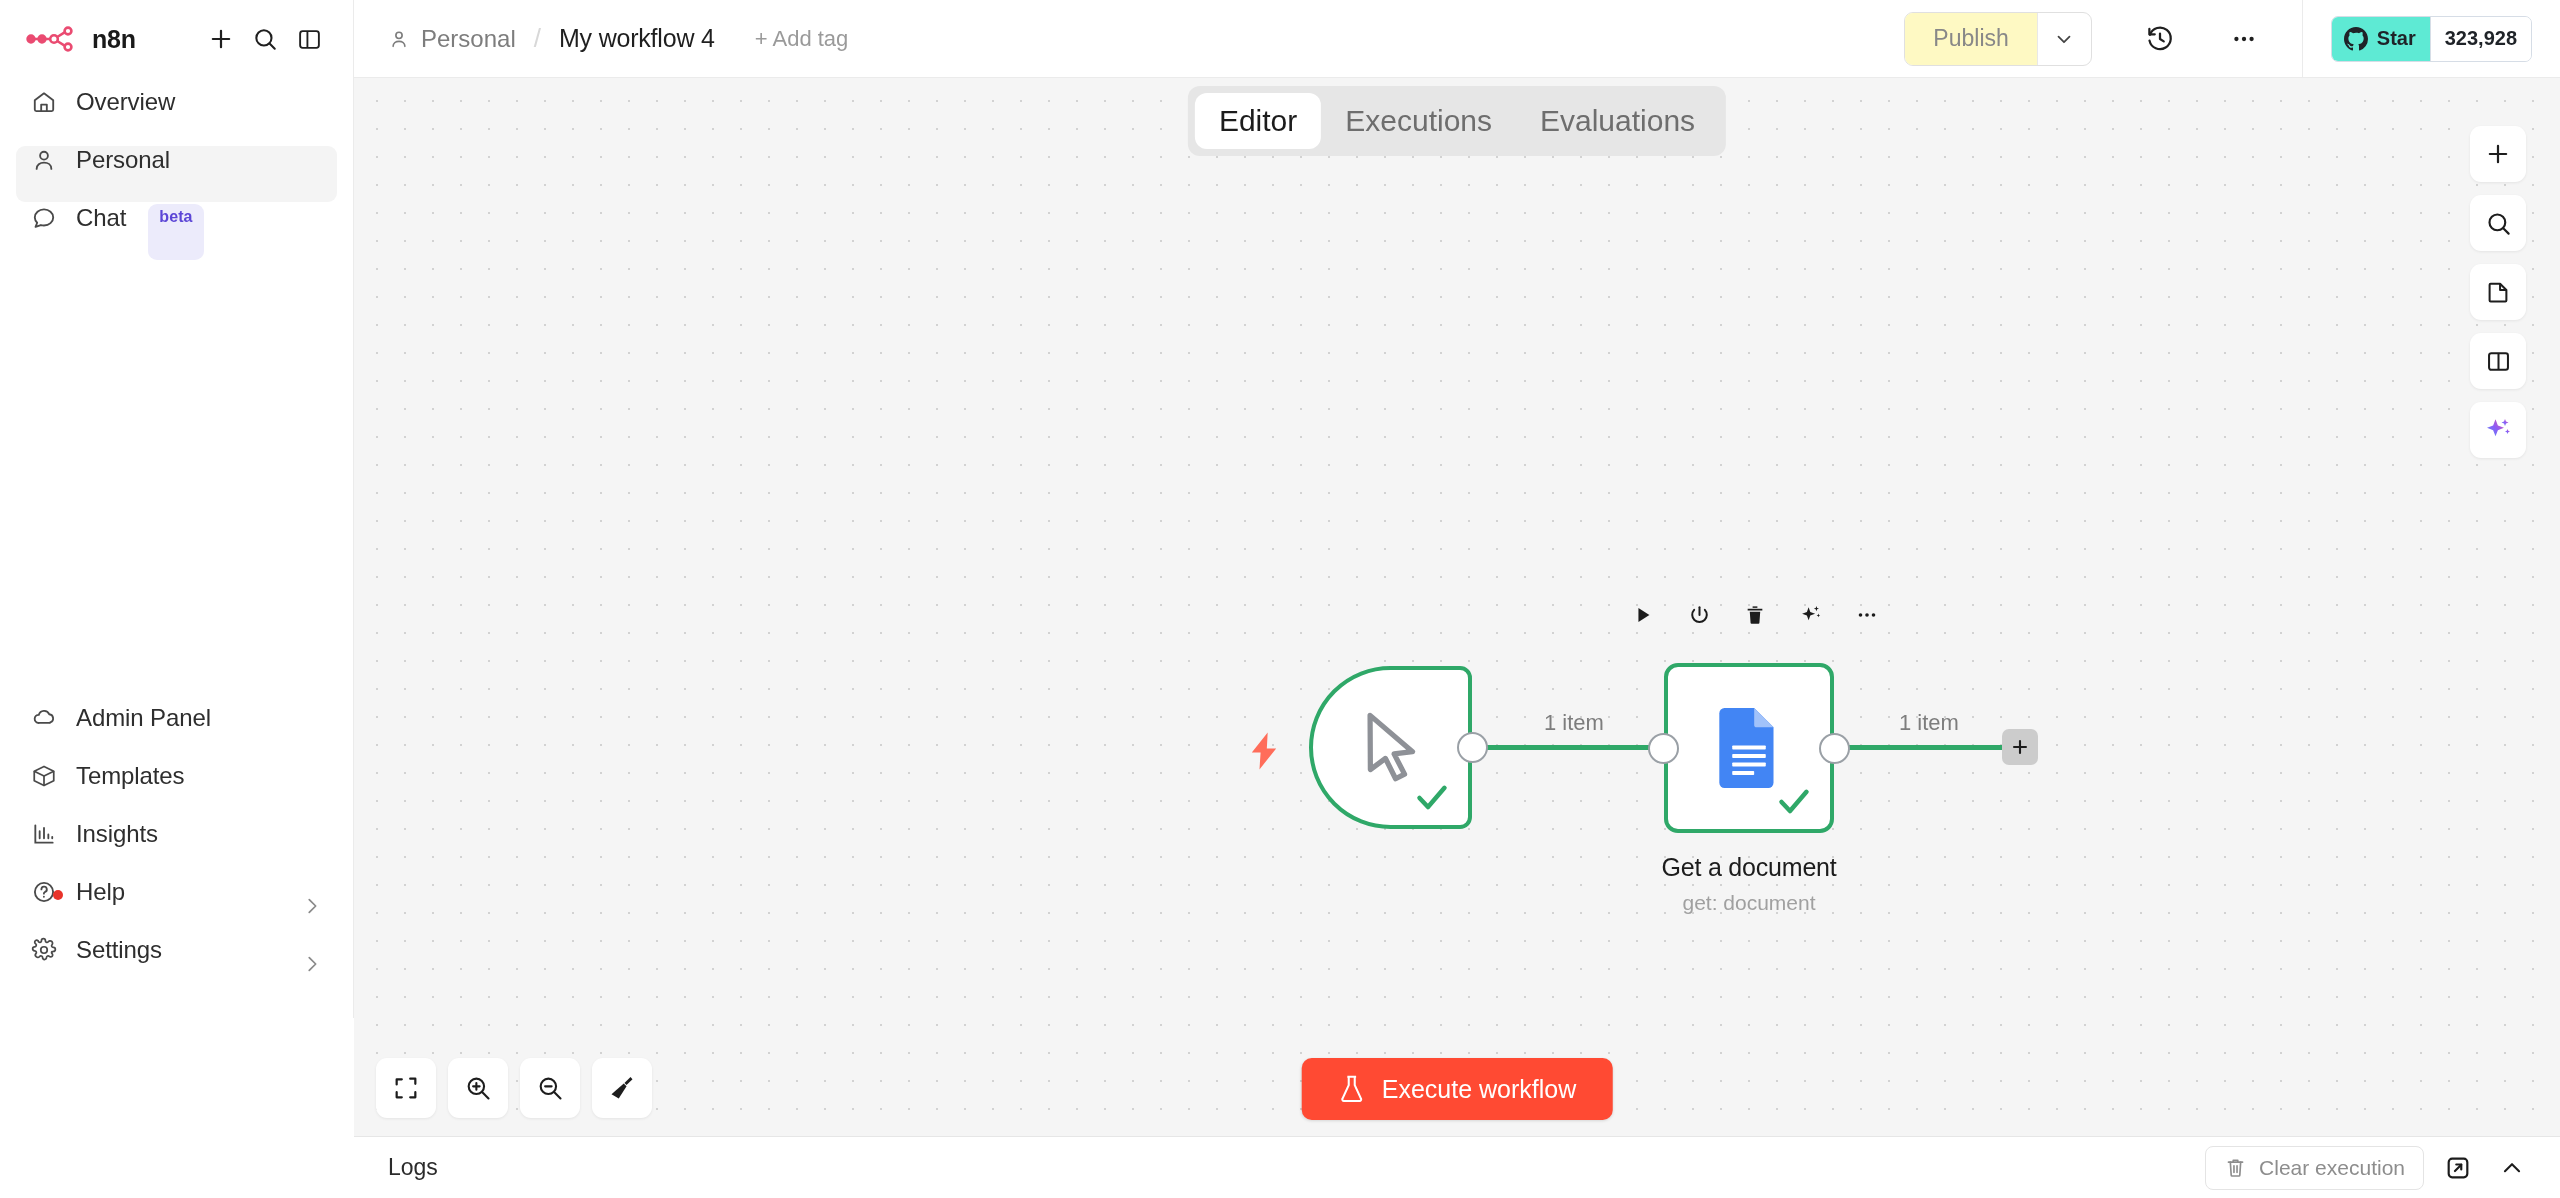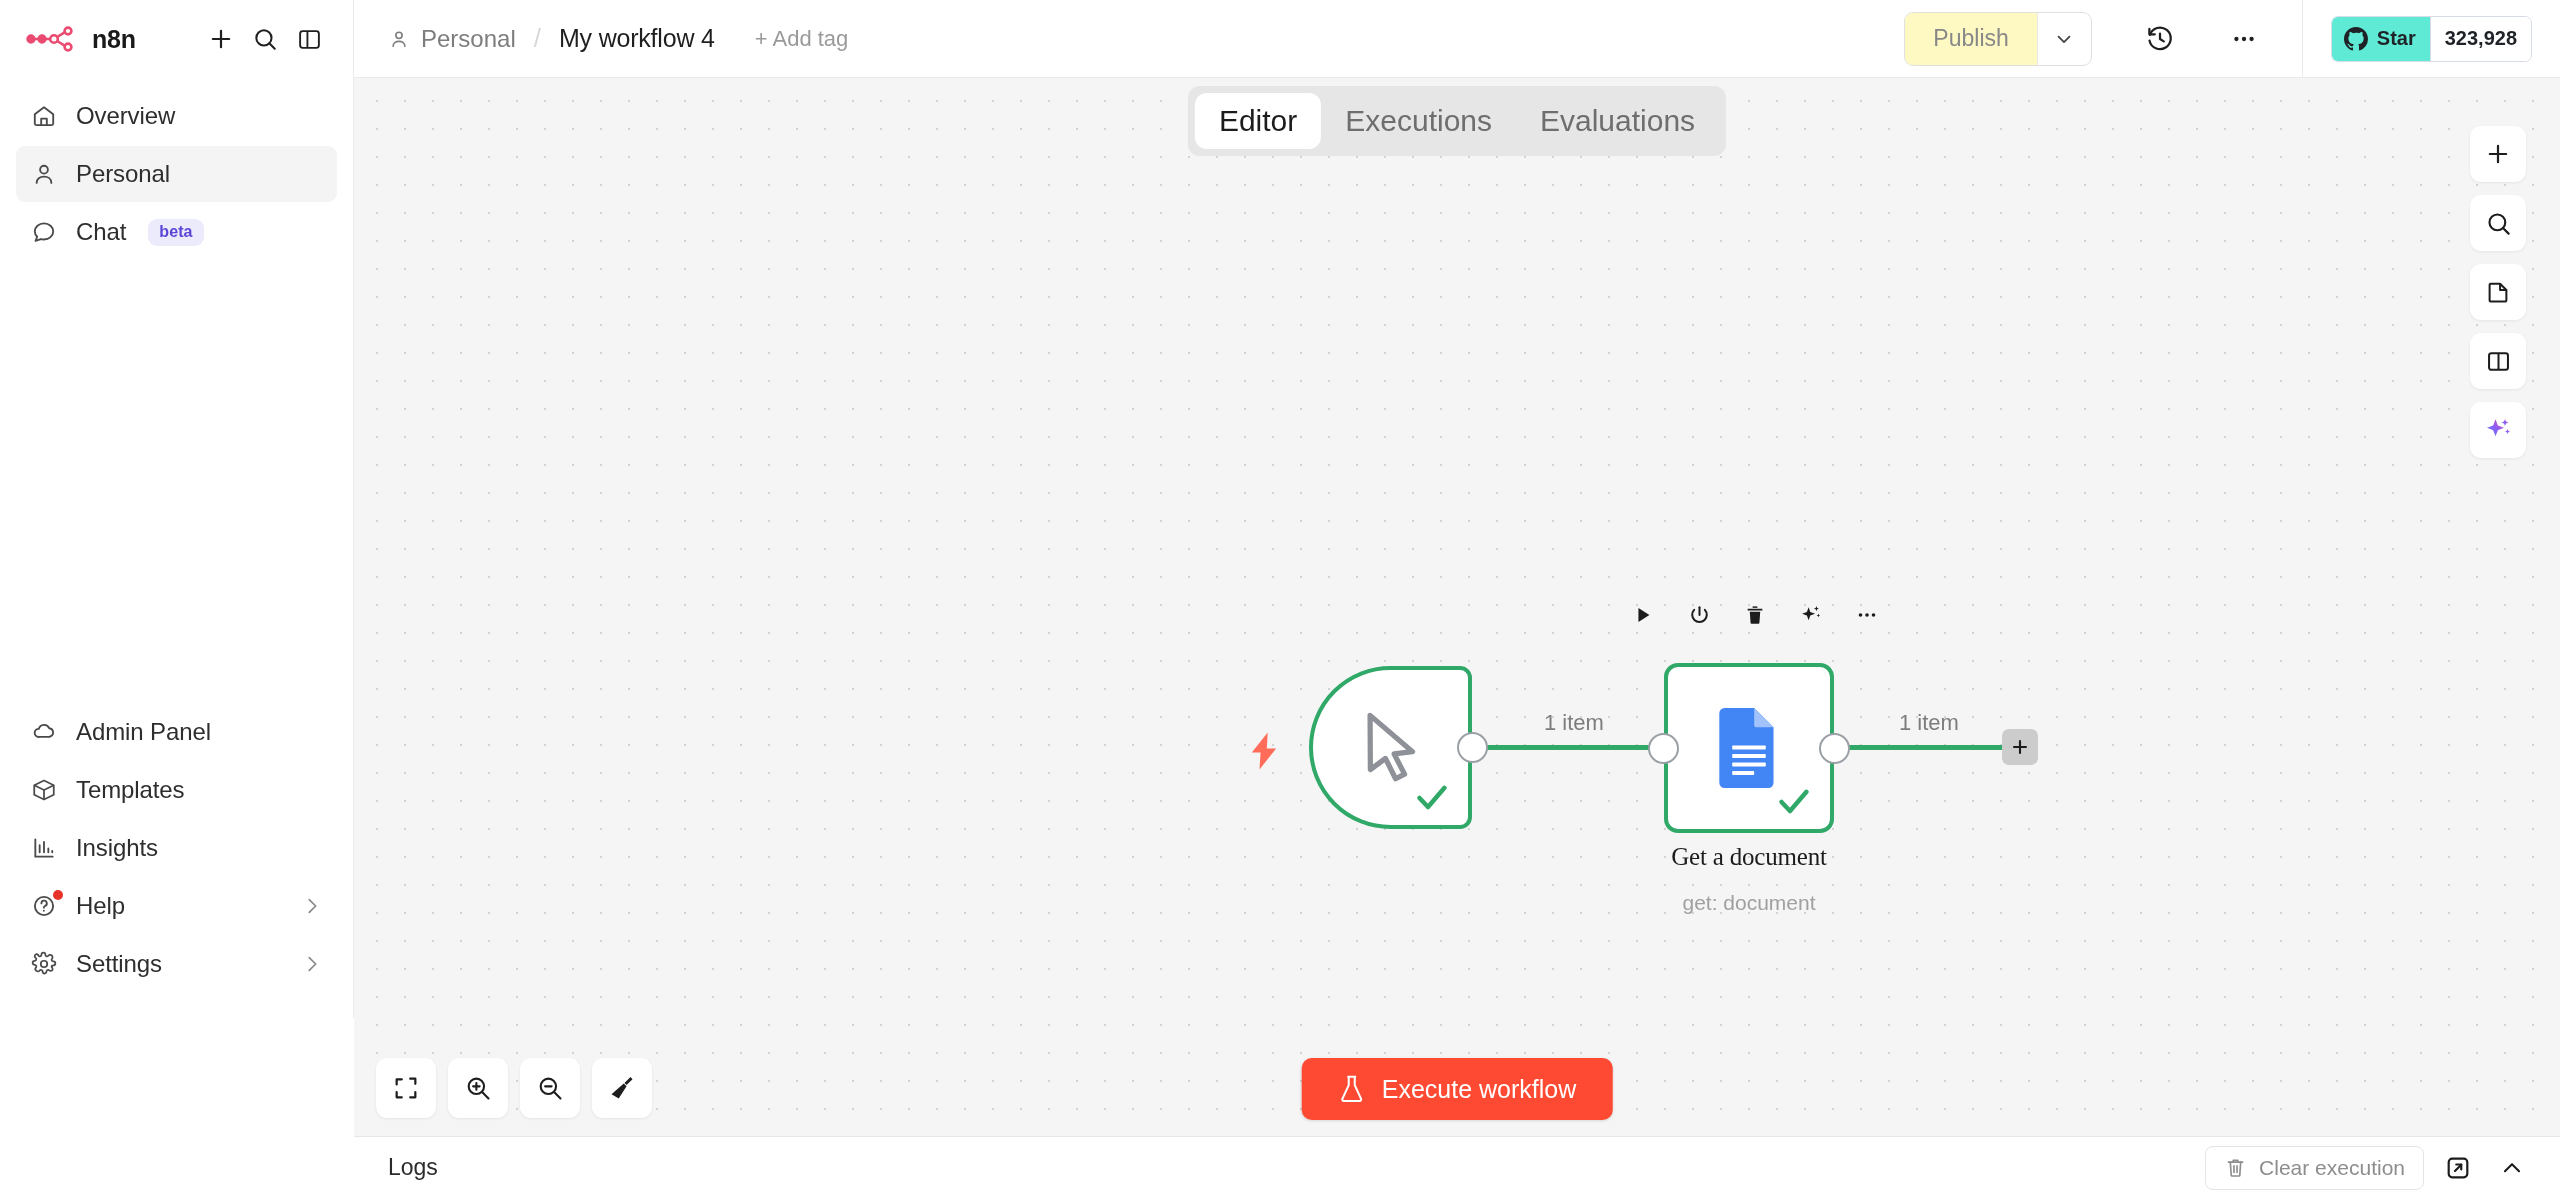--- a/index.html
+++ b/index.html
@@ -29,21 +29,21 @@
   .sb-logo { display: flex; align-items: center; gap: 12px; margin-right: auto; }
   .sb-logo-mark { width: 54px; height: 30px; display: block; }
   .sb-logo-text { font-size: 25px; font-weight: 700; color: #1a1a1a; letter-spacing: -0.2px; }
   .sb-head-btn {
     width: 44px; height: 44px; display: flex; align-items: center; justify-content: center;
     border-radius: 8px; cursor: pointer; color: #1f1f1f;
   }
 
   .sb-nav { padding: 10px 16px 0 16px; display: flex; flex-direction: column; gap: 2px; }
   .sb-item {
-    display: flex; align-items: center; gap: 18px;
+    display: flex; gap: 18px;
     height: 56px; padding: 0 14px; border-radius: 9px;
     cursor: pointer; color: #2b2b2b;
     position: relative;
   }
   .sb-item.active { background: #f4f4f4; }
   .sb-item .ic { width: 28px; height: 28px; display: flex; align-items: center; justify-content: center; color: #4a4a4a; flex: 0 0 28px; }
   .sb-label { font-size: 24px; color: #2e2e2e; letter-spacing: -0.1px; white-space: nowrap; }
   .sb-badge {
     font-size: 16px; font-weight: 700; color: #5c46d6;
     background: #ecebfb; border-radius: 9px; padding: 4px 11px 5px;
@@ -544,21 +544,21 @@
               <rect x="11" y="42.2" width="26" height="3.2" rx="0.6"></rect>
               <rect x="11" y="48.8" width="17" height="3.2" rx="0.6"></rect>
             </g>
           </svg>
           <svg class="node-check" viewBox="0 0 24 24" fill="none" stroke="currentColor" stroke-width="2.7" stroke-linecap="round" stroke-linejoin="round">
             <path d="M4.5 12.6 9.6 18 19.5 6.5"></path>
           </svg>
         </div>
         <div class="port" style="left:-16px;"></div>
         <div class="port" style="right:-16px;"></div>
-        <div class="node-title" style="top:177px;font-family:Liberation Serif, serif;">Get a document</div>
+        <div class="node-title" style="top:188px;">Get a document</div>
         <div class="node-sub" style="top:228px;">get: document</div>
       </div>
 
       <div class="edge-line" style="left:1490px; top:667px; width:165px;"></div>
       <div class="edge-label" style="left:1545px; top:632px;">1 item</div>
       <div class="plus-stub" style="left:1648px; top:651px;">
         <svg width="22" height="22" viewBox="0 0 24 24" fill="none" stroke="currentColor" stroke-width="2.3" stroke-linecap="round">
             <path d="M12 5.5v13M5.5 12h13"></path>
           </svg>
       </div>

